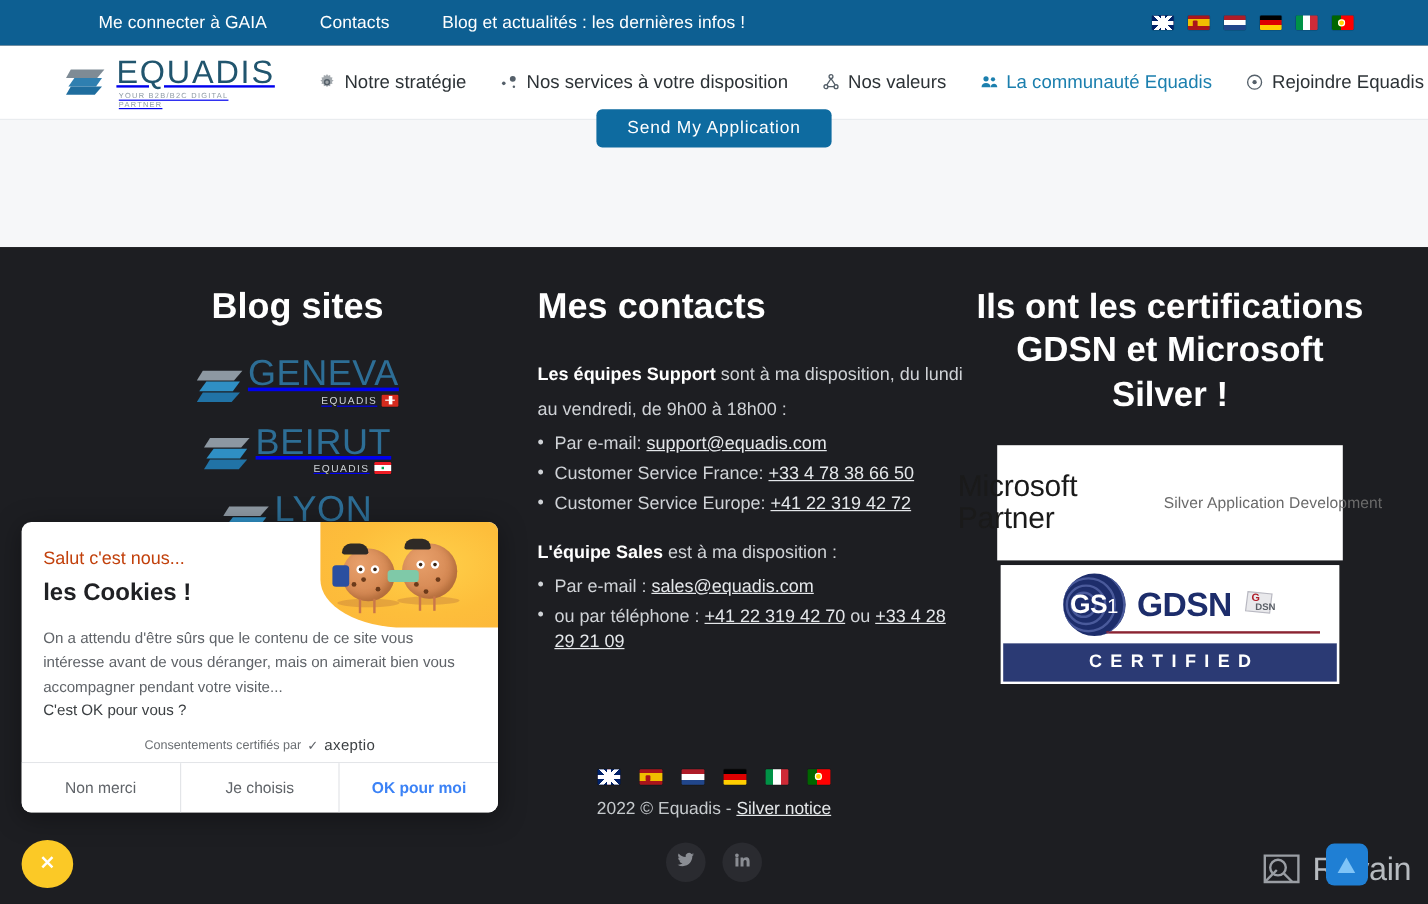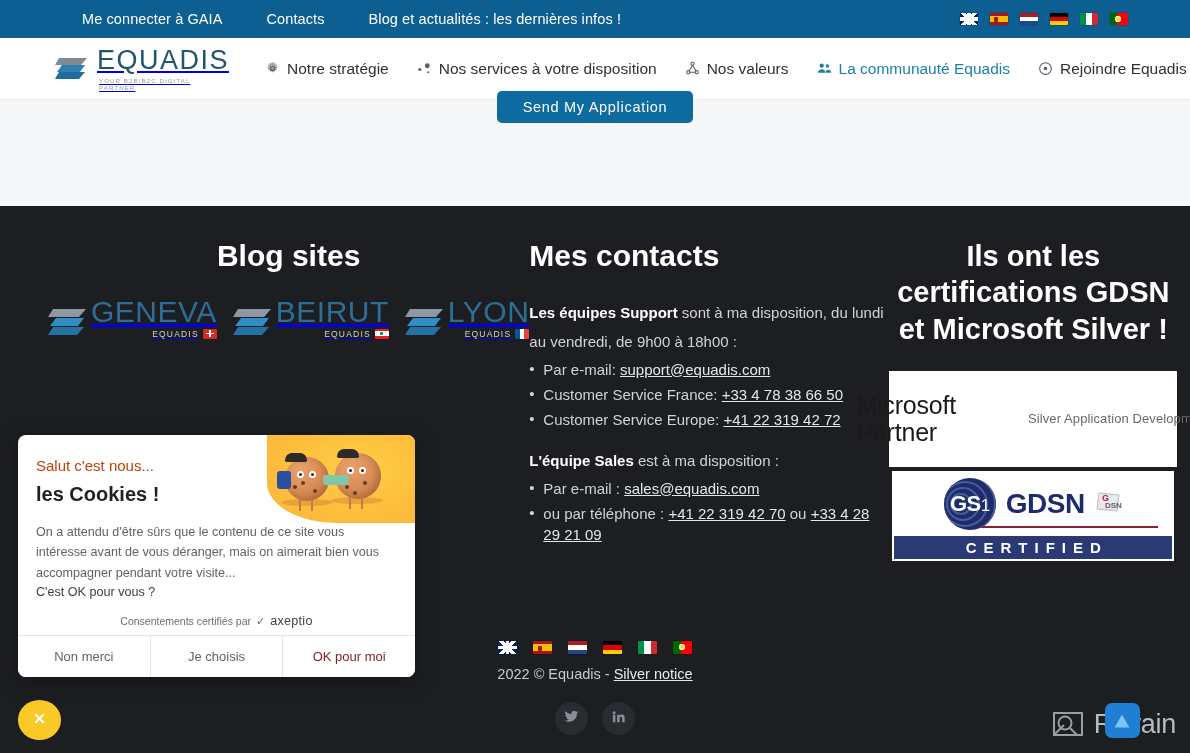--- a/index.html
+++ b/index.html
@@ -100,21 +100,21 @@
   .col-contacts { flex: 0 0 360px; }
   .col-certs { flex: 1; text-align: center; }
 
   .col-title {
     color: #ffffff; font-weight: bold; font-size: 30px;
     line-height: 1.2; margin-bottom: 24px;
   }
   .col-title-certs { font-size: 29px; line-height: 1.25; }
 
   
-  .site-logos { display: flex; flex-direction: row; align-items: center; gap: 16px; margin-top: 10px; }
+  .site-logos { display: flex; flex-direction: column; align-items: center; gap: 16px; margin-top: 10px; }
   .site-logo { display: flex; align-items: flex-end; gap: 3px; }
   .site-mark { width: 40px; height: 34px; position: relative; flex: none; }
   .site-name-wrap { display: flex; flex-direction: column; }
   .site-name { font-size: 30px; letter-spacing: .5px; color: #2d6e96; line-height: .95; }
   .site-sub { display: flex; align-items: center; gap: 4px; justify-content: flex-end; margin-top: 2px; }
   .site-sub-text { font-size: 8.5px; letter-spacing: 1.2px; color: #cfd4d9; }
 
   
   .ct-para { color: #cfd2d6; font-size: 15px; line-height: 1.95; }
   .ct-para b { color: #ffffff; }
@@ -145,21 +145,21 @@
   .gs1-circle span { color: #fff; font-size: 22px; font-weight: bold; letter-spacing: -.5px; z-index: 2; }
   .gs1-arcs { position: absolute; inset: 0; border-radius: 50%; overflow: hidden; }
   .gs1-arcs i {
     position: absolute; border: 2px solid #4a5a9b; border-radius: 50%;
     left: -6px; top: 50%; transform: translateY(-50%);
   }
   .gdsn-word { font-size: 28px; font-weight: bold; color: #1d2d6b; letter-spacing: -.5px; }
   .gdsn-mark { width: 28px; height: 26px; position: relative; }
   .gs1-rule { position: absolute; left: 86px; right: 14px; bottom: 8px; height: 1.5px; background: #8b2432; }
   .gs1-bottom {
-    height: 23px; background: #2b3a74; color: #ffffff;
+    height: 32px; background: #2b3a74; color: #ffffff;
     display: flex; align-items: center; justify-content: center;
     font-size: 15px; letter-spacing: 7px; font-weight: bold; padding-left: 7px;
   }
 
   
   .footer-bottom { position: absolute; left: 0; right: 0; bottom: 18px; text-align: center; }
   .fb-flags { display: flex; justify-content: center; gap: 16px; margin-bottom: 12px; }
   .fb-copy { color: #c6cacd; font-size: 14.5px; margin-bottom: 20px; }
   .fb-copy a { color: #e6e9eb; text-decoration: underline; }
   .fb-social { display: flex; justify-content: center; gap: 14px; }
@@ -212,21 +212,21 @@
   .ck-check { color: #5f6368; font-size: 11px; }
   .cookie-actions {
     position: absolute; left: 0; right: 0; bottom: 0; height: 42px;
     display: flex; border-top: 1px solid #e3e5e8;
   }
   .ck-btn {
     flex: 1; border: none; background: #ffffff; cursor: pointer;
     font-family: "Liberation Sans", sans-serif; font-size: 13px; color: #5f6368;
   }
   .ck-btn + .ck-btn { border-left: 1px solid #e3e5e8; }
-  .ck-btn.accent { color: #7f1d1d; font-weight: normal; }
+  .ck-btn.accent { color: #3b82f6; font-weight: bold; }
 
   
   .close-pill {
     position: absolute; left: 18px; top: 700px;
     width: 43px; height: 40px; border-radius: 50%;
     background: #fbc926; border: none; cursor: pointer;
     display: flex; align-items: center; justify-content: center;
   }
   .close-pill svg { width: 15px; height: 15px; stroke: #ffffff; stroke-width: 2.2; fill: none; }
 

